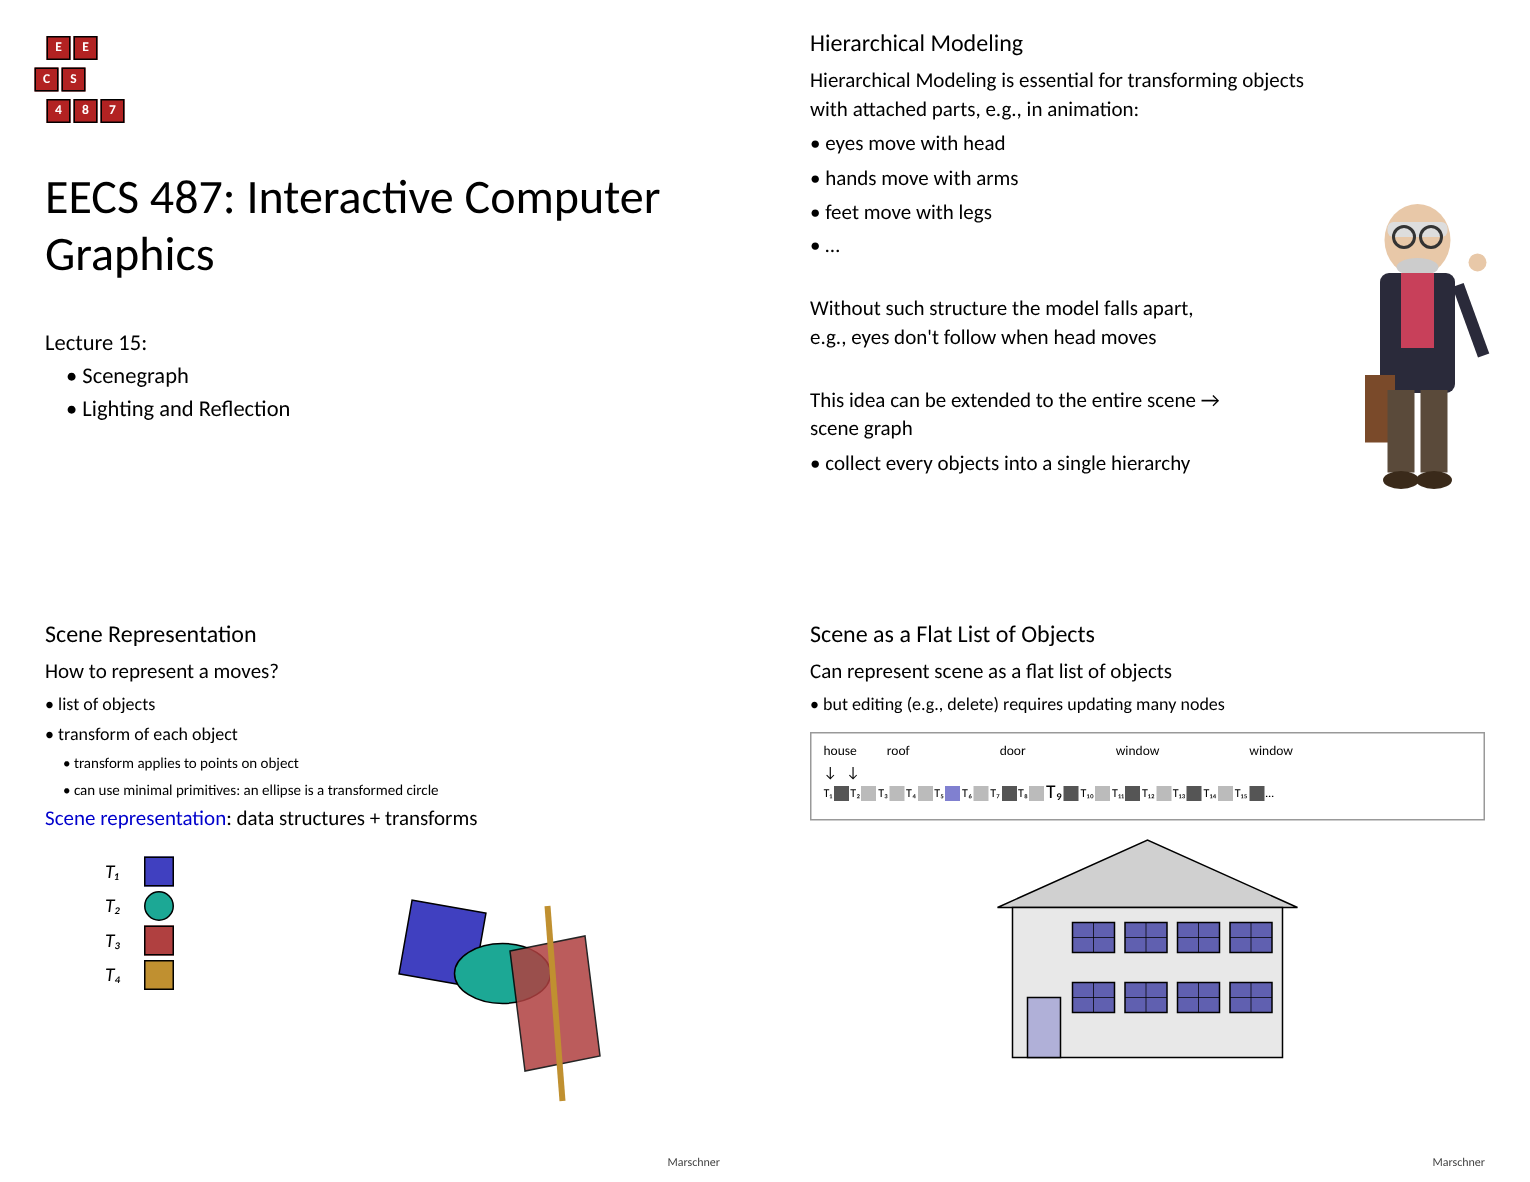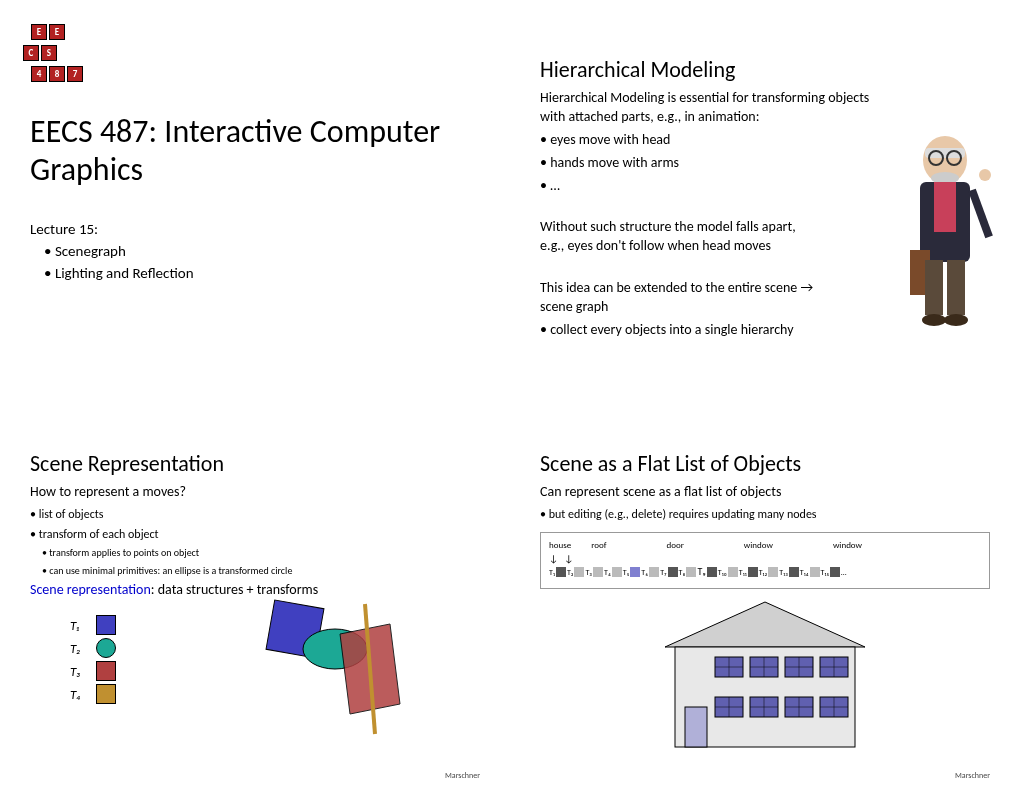--- a/index.html
+++ b/index.html
@@ -42,21 +42,21 @@
     border: 1px solid #000;
   }
   .title {
     font-size: 32px;
     font-weight: 400;
     line-height: 1.2;
     margin: 10px 0 30px 0;
   }
   .lecnum { font-size: 15px; margin-bottom: 2px; }
   .sub-bullet { font-size: 15px; margin-left: 14px; line-height: 1.5; }
-  .h2 { font-size: 22px; font-weight: 400; margin-bottom: 6px; margin-top: 36px; }
+  .h2 { font-size: 16px; font-weight: 400; margin-bottom: 6px; }
   .body { font-size: 14px; line-height: 1.35; }
   .body p { margin: 0 0 4px 0; }
   .small { font-size: 12px; }
   .tiny { font-size: 10px; }
   .blue { color: #0000cc; }
   .italic { font-style: italic; }
   .attribution {
     position: absolute;
     bottom: 8px;
     right: 30px;
@@ -116,20 +116,21 @@
     <div class="sub-bullet">• <span>Scenegraph</span></div>
     <div class="sub-bullet">• <span>Lighting and Reflection</span></div>
   </div>
 
   <div class="quad">
     <div class="h2">Hierarchical Modeling</div>
     <div class="body" style="max-width:340px;">
       <p>Hierarchical Modeling is essential for transforming objects with attached parts, e.g., in animation:</p>
       <p>• <span>eyes move with head</span></p>
       <p>• <span>hands move with arms</span></p>
+      <p>• <span>feet move with legs</span></p>
       <p>• <span>…</span></p>
       <br>
       <p style="max-width:260px;">Without such structure the model falls apart, e.g., eyes don't follow when head moves</p>
       <br>
       <p style="max-width:280px;">This idea can be extended to the entire scene → scene graph</p>
       <p>• <span>collect every objects into a single hierarchy</span></p>
     </div>
     <svg class="prof-img" viewBox="0 0 110 220">
       <ellipse cx="55" cy="40" rx="22" ry="24" fill="#e8c8a8"></ellipse>
       <rect x="35" y="28" width="40" height="10" fill="#ddd" rx="4"></rect>
@@ -210,21 +211,21 @@
         <span style="font-size:8px;">T₄</span>
           <span class="node-sq light"></span>
         <span style="font-size:8px;">T₅</span>
           <span class="node-sq vio"></span>
         <span style="font-size:8px;">T₆</span>
           <span class="node-sq light"></span>
         <span style="font-size:8px;">T₇</span>
           <span class="node-sq"></span>
         <span style="font-size:8px;">T₈</span>
           <span class="node-sq light"></span>
-        <span style="font-size:10px;">T₉</span>
+        <span style="font-size:13px;">T₉</span>
           <span class="node-sq"></span>
         <span style="font-size:8px;">T₁₀</span>
           <span class="node-sq light"></span>
         <span style="font-size:8px;">T₁₁</span>
           <span class="node-sq"></span>
         <span style="font-size:8px;">T₁₂</span>
           <span class="node-sq light"></span>
         <span style="font-size:8px;text-align:right;">T₁₃</span>
           <span class="node-sq"></span>
         <span style="font-size:8px;">T₁₄</span>

